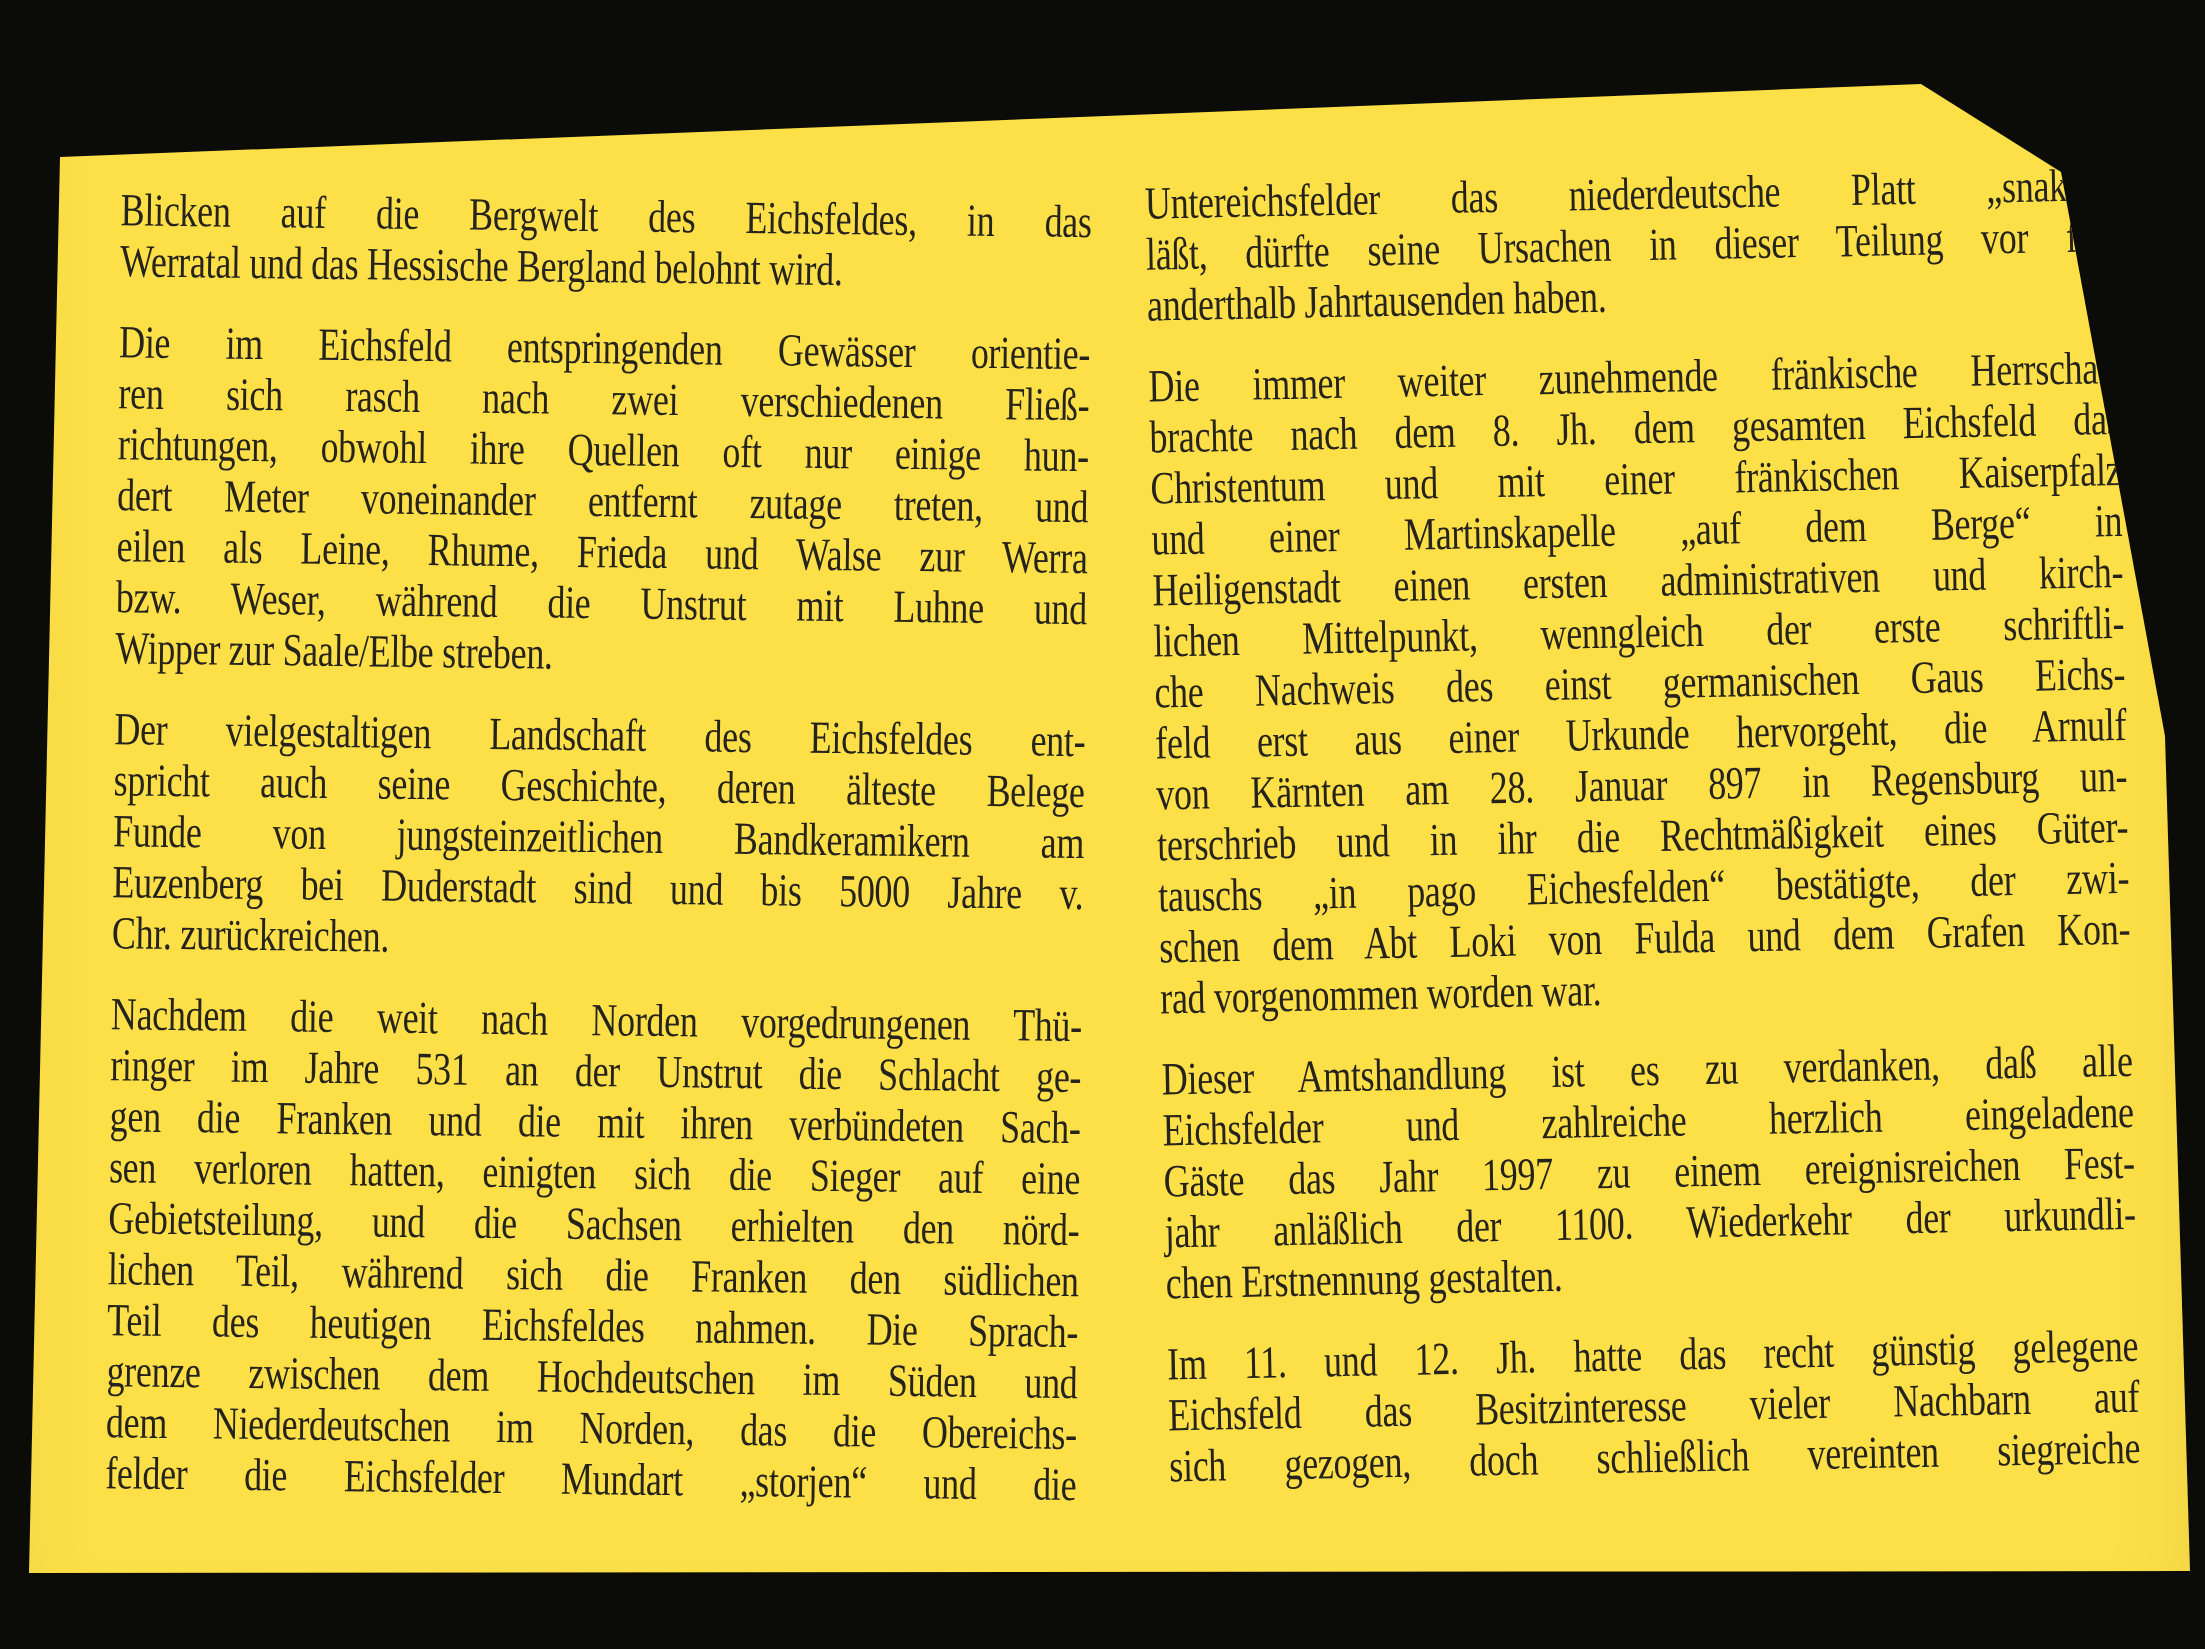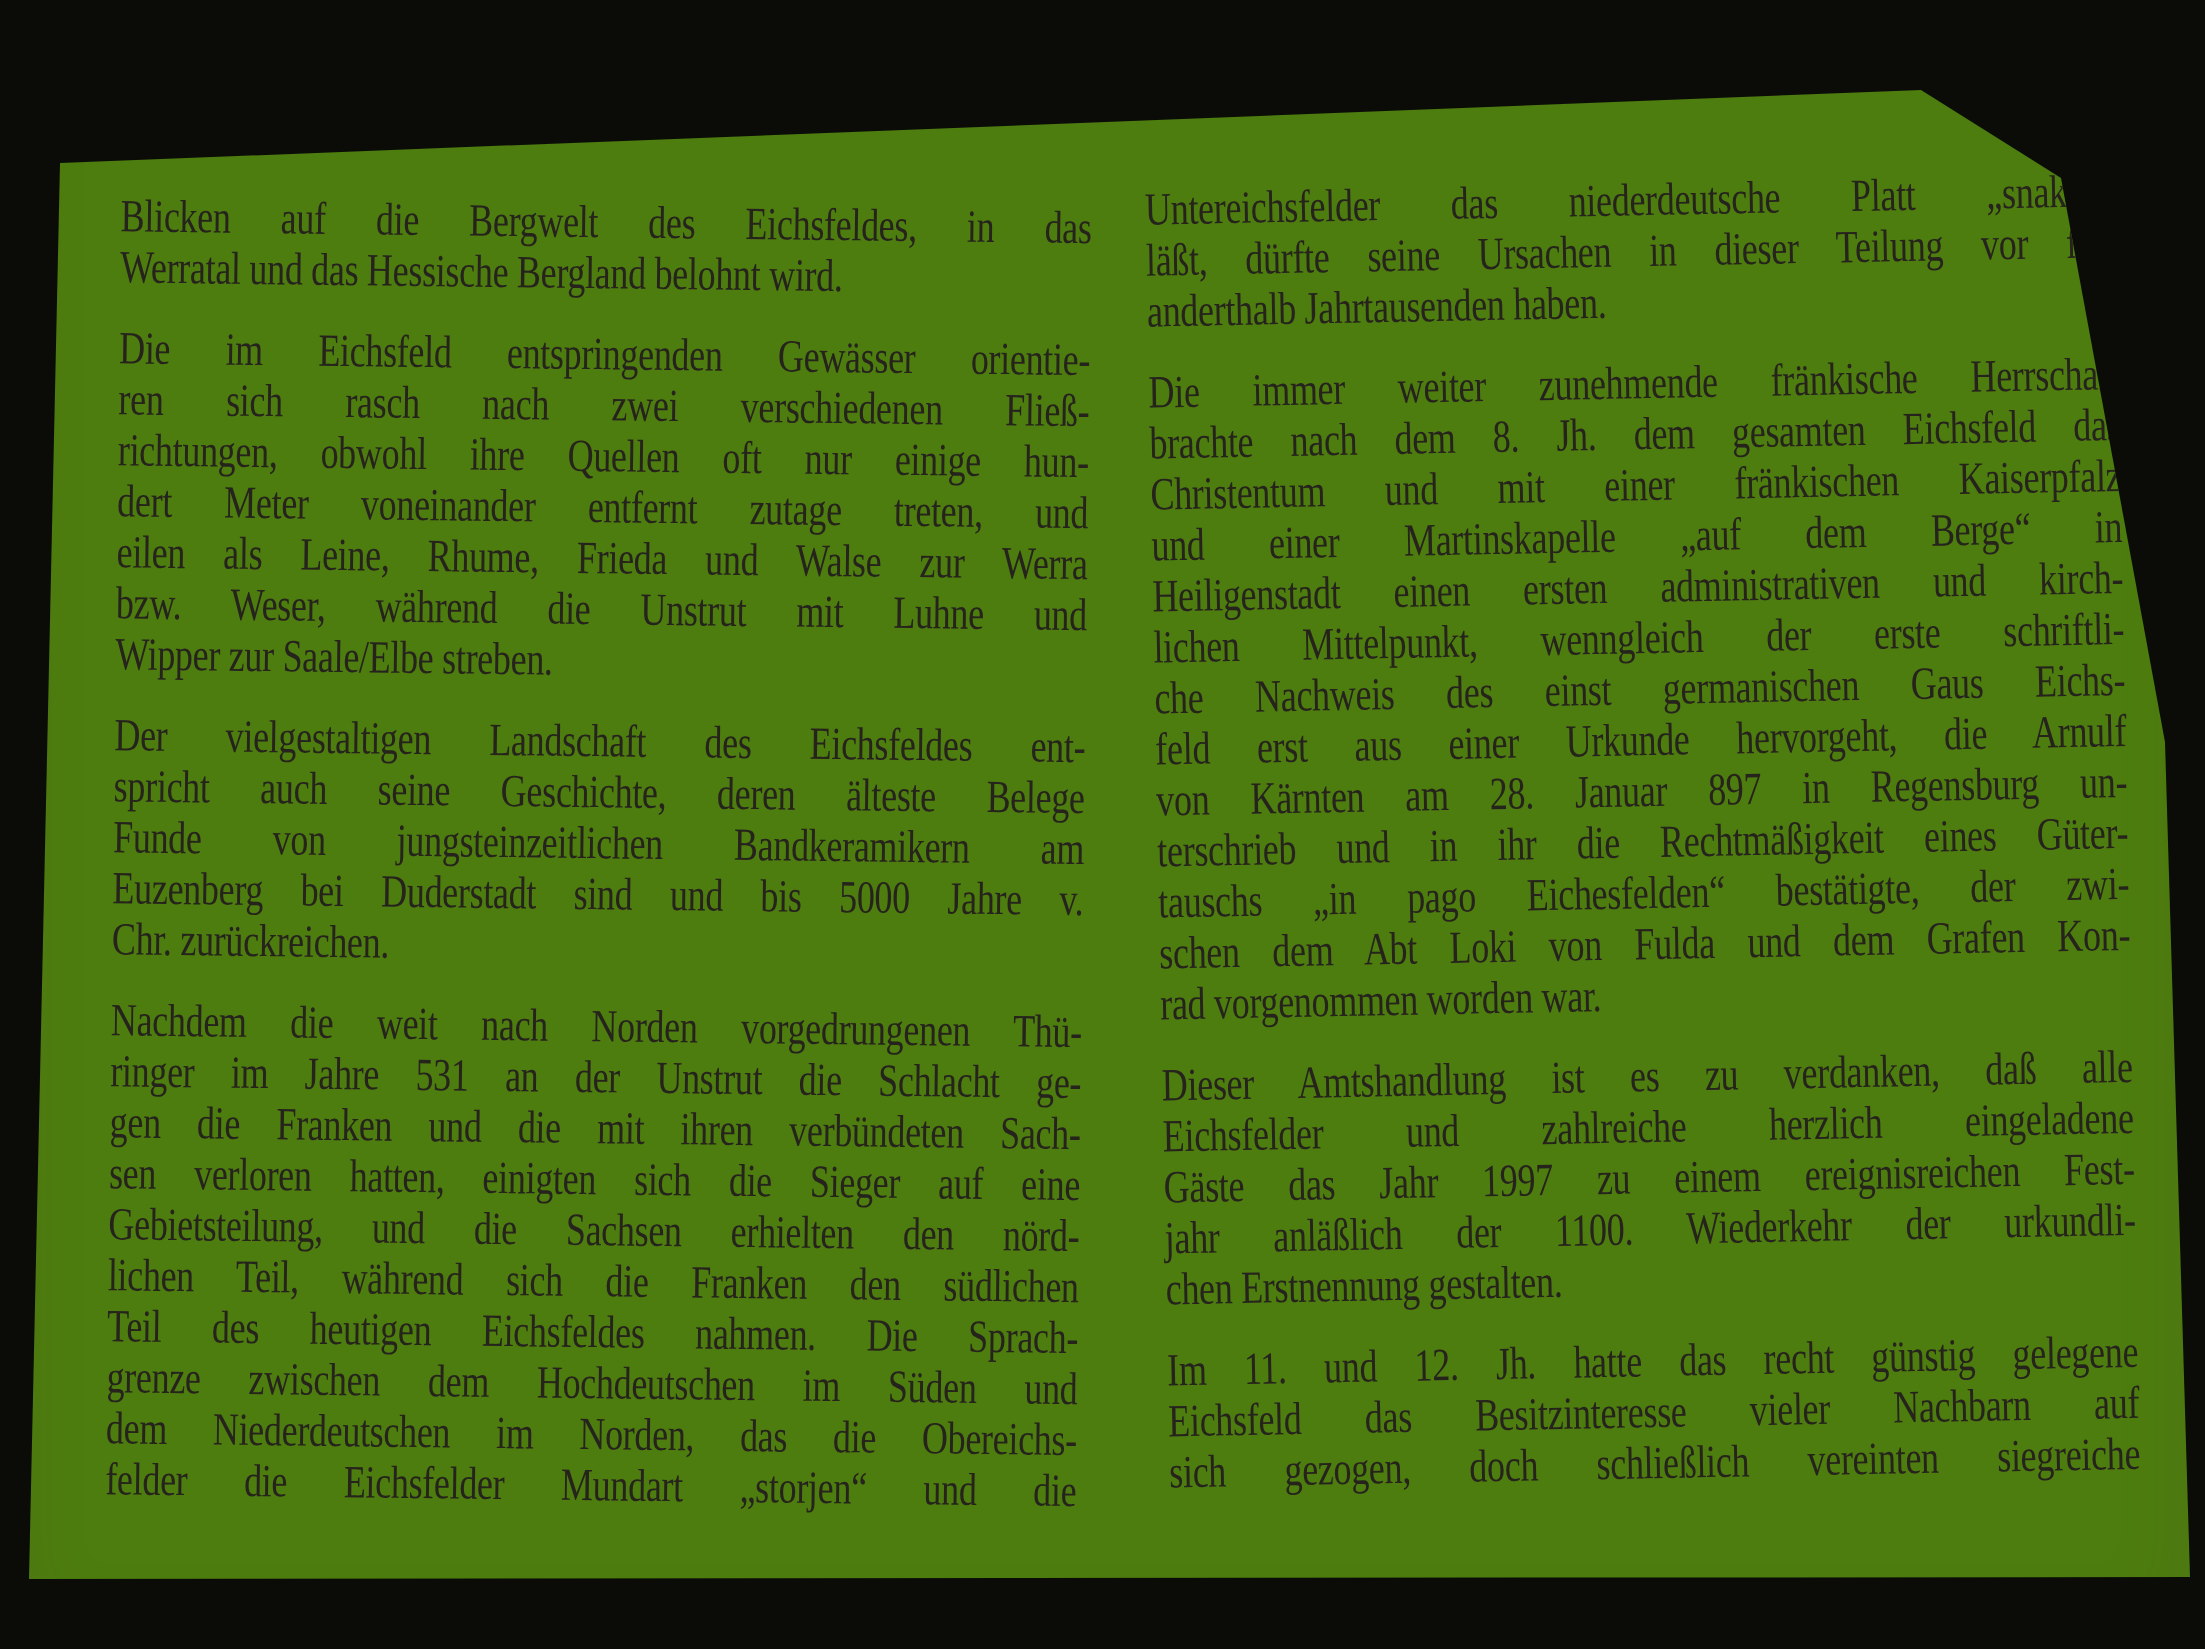--- a/index.html
+++ b/index.html
@@ -53,21 +53,21 @@
   }
   .line.ragged {
     text-align: left;
     text-align-last: left;
   }
 </style>
 </head>
 <body style="background: rgb(11, 12, 8);">
 
 <div class="stage">
-  <div class="paper" style="background: #4d7c0f; margin-top: 6px;">
+  <div class="paper" style="background: #fde047;">
     <div class="column column-left" style="color: rgb(38, 35, 29);">
         <div class="paragraph">
           <div class="line">Blicken auf die Bergwelt des Eichsfeldes, in das</div>
           <div class="line ragged">Werratal und das Hessische Bergland belohnt wird.</div>
         </div>
         <div class="paragraph">
           <div class="line">Die im Eichsfeld entspringenden Gewässer orientie-</div>
           <div class="line">ren sich rasch nach zwei verschiedenen Fließ-</div>
           <div class="line">richtungen, obwohl ihre Quellen oft nur einige hun-</div>
           <div class="line">dert Meter voneinander entfernt zutage treten, und</div>

